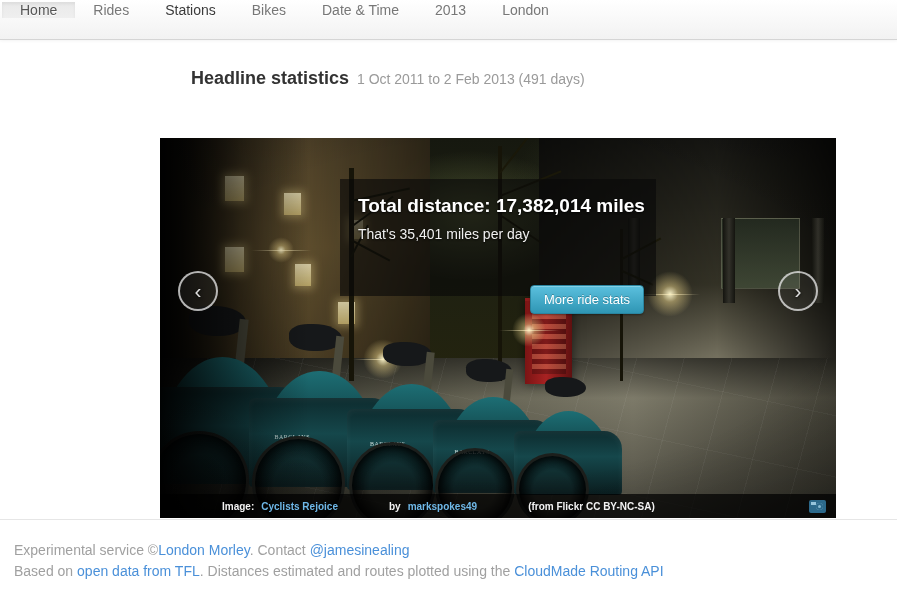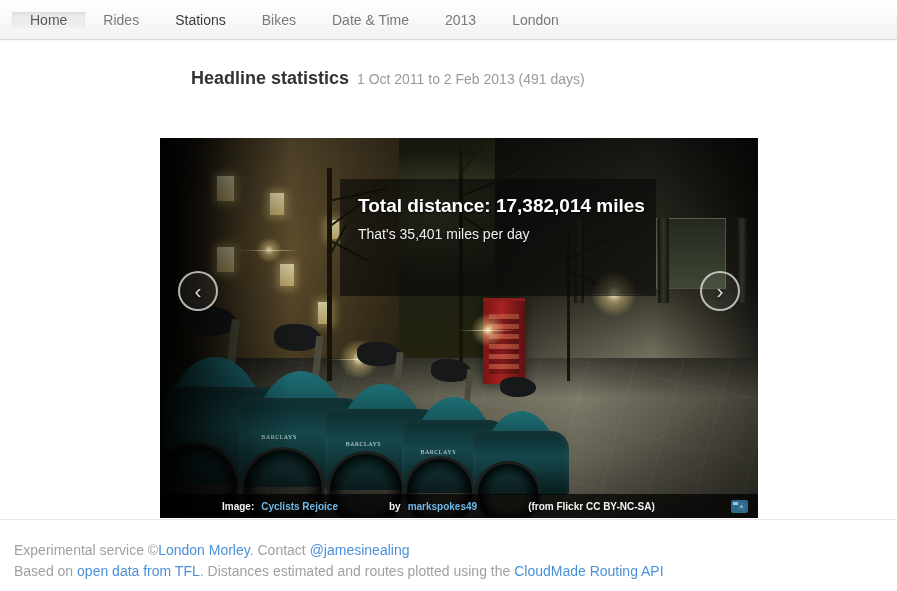--- a/index.html
+++ b/index.html
@@ -37,21 +37,21 @@
     letter-spacing: 0.1px;
     text-decoration: none;
     border-right: 1px solid #e8e8e8;
     text-shadow: 0 1px 0 #ffffff;
     white-space: nowrap;
   }
   .nav-items {
     display: flex;
     align-items: stretch;
     list-style: none;
-    margin: 12px;
+    margin: 2px;
     padding: 0;
   }
   .nav-item {
     display: flex;
     align-items: center;
     padding: 0 18px;
     font-size: 14px;
     color: #777777;
     text-decoration: none;
     text-shadow: 0 1px 0 #ffffff;
@@ -87,21 +87,21 @@
     font-size: 14px;
     color: #9a9a9a;
     margin-left: 4px;
   }
 
   
   .carousel {
     position: absolute;
     left: 160px;
     top: 98px;
-    width: 598px;
+    width: 676px;
     height: 380px;
     overflow: hidden;
     background: #0a0a08;
   }
   .photo {
     position: absolute;
     inset: 0;
   }
   
   .ph-sky {
@@ -544,20 +544,21 @@
         </div>
       </div>
 
       <div class="ph-dark-left"></div>
       <div class="ph-vignette"></div>
     </div>
 
     <div class="stats-overlay">
       <div class="stats-title">Total distance: 17,382,014 miles</div>
       <div class="stats-sub">That's 35,401 miles per day</div>
+      <a class="stats-btn">More ride stats</a>
     </div>
 
     <div class="car-arrow prev">‹</div>
     <div class="car-arrow next">›</div>
 
     <div class="caption">
       <span class="cap-plain">Image:</span>
       <a>Cyclists Rejoice</a>
       <span class="cap-plain">by</span>
       <a>markspokes49</a>

